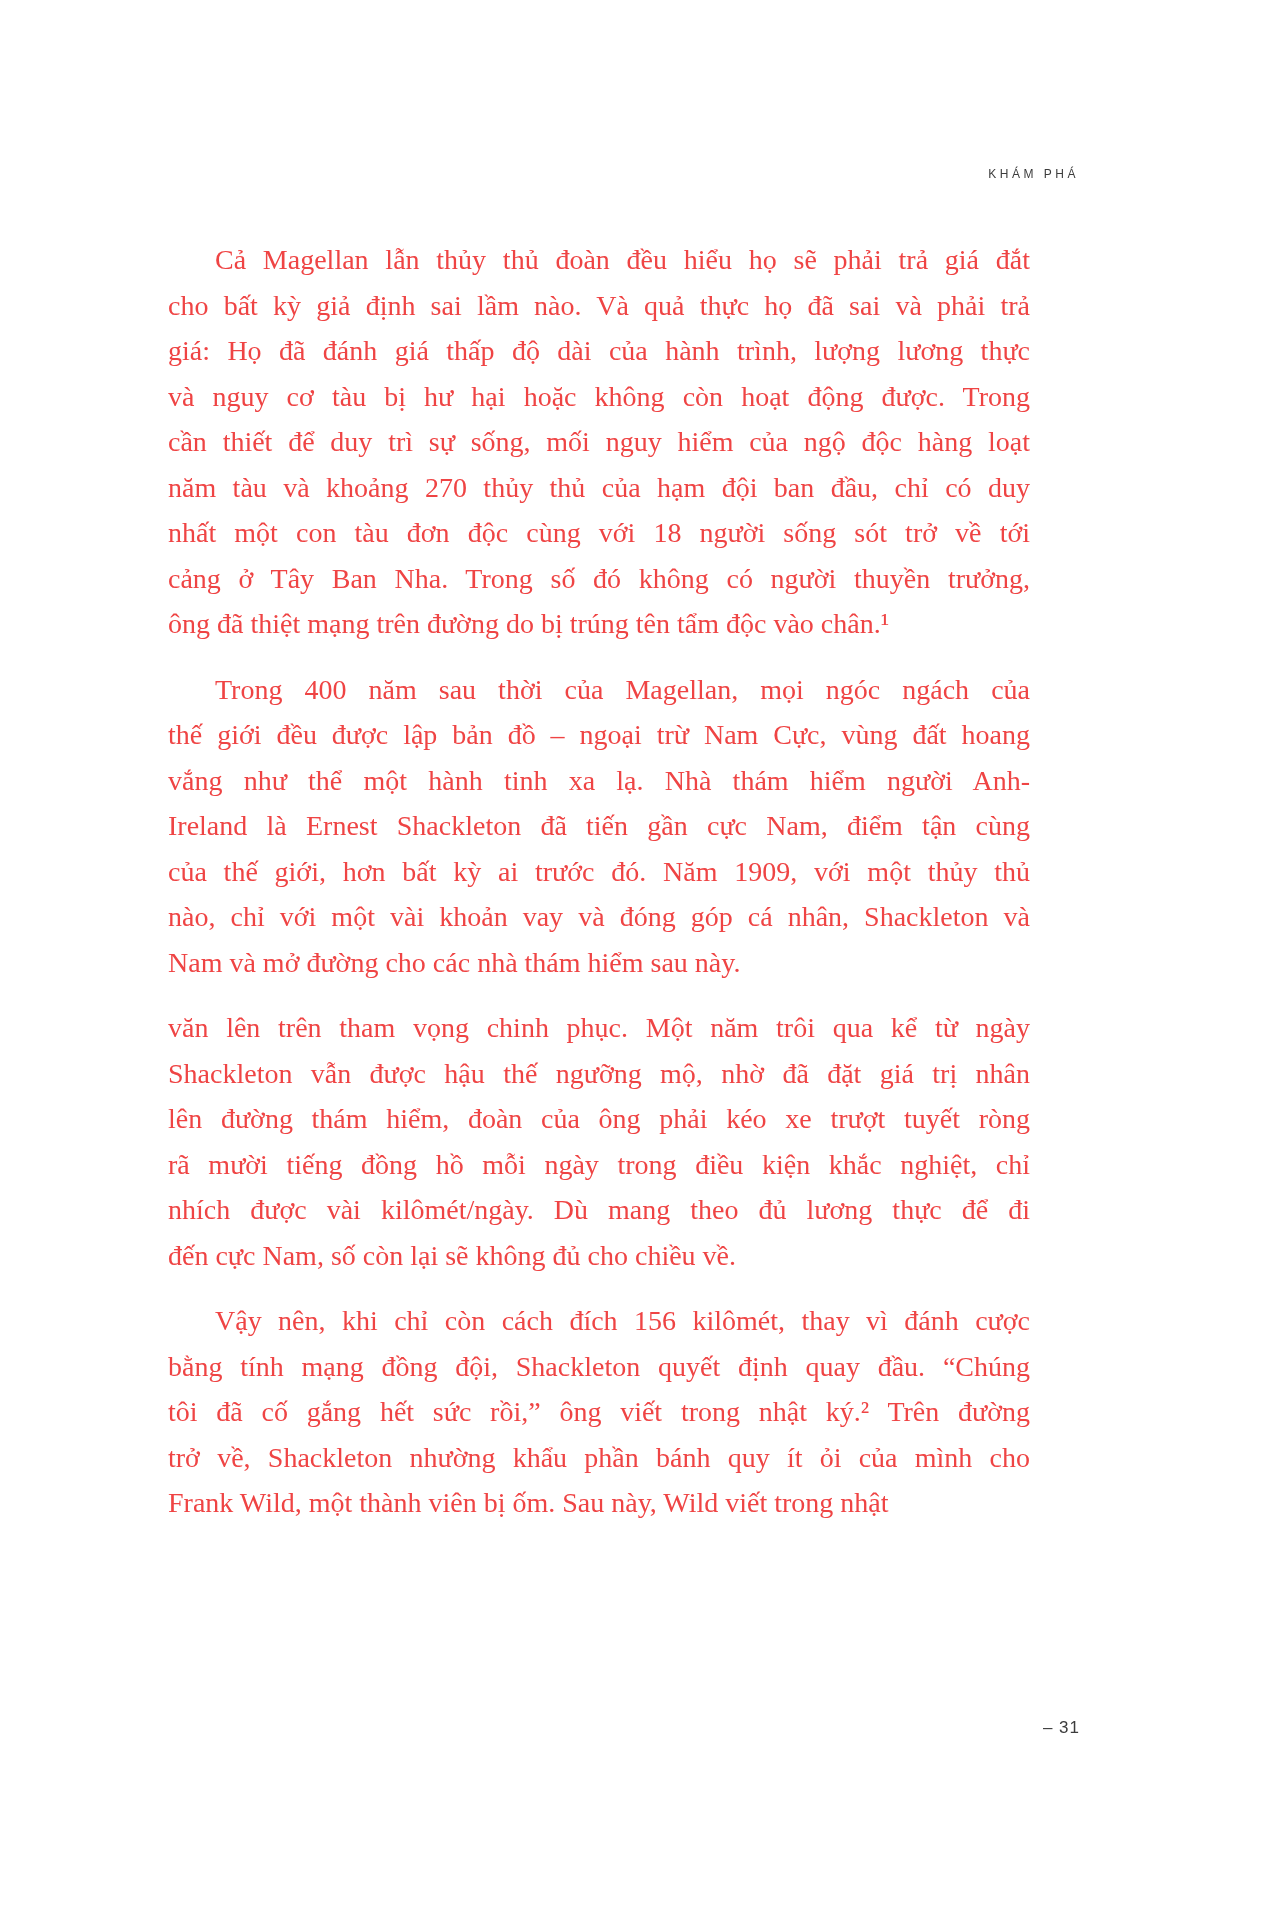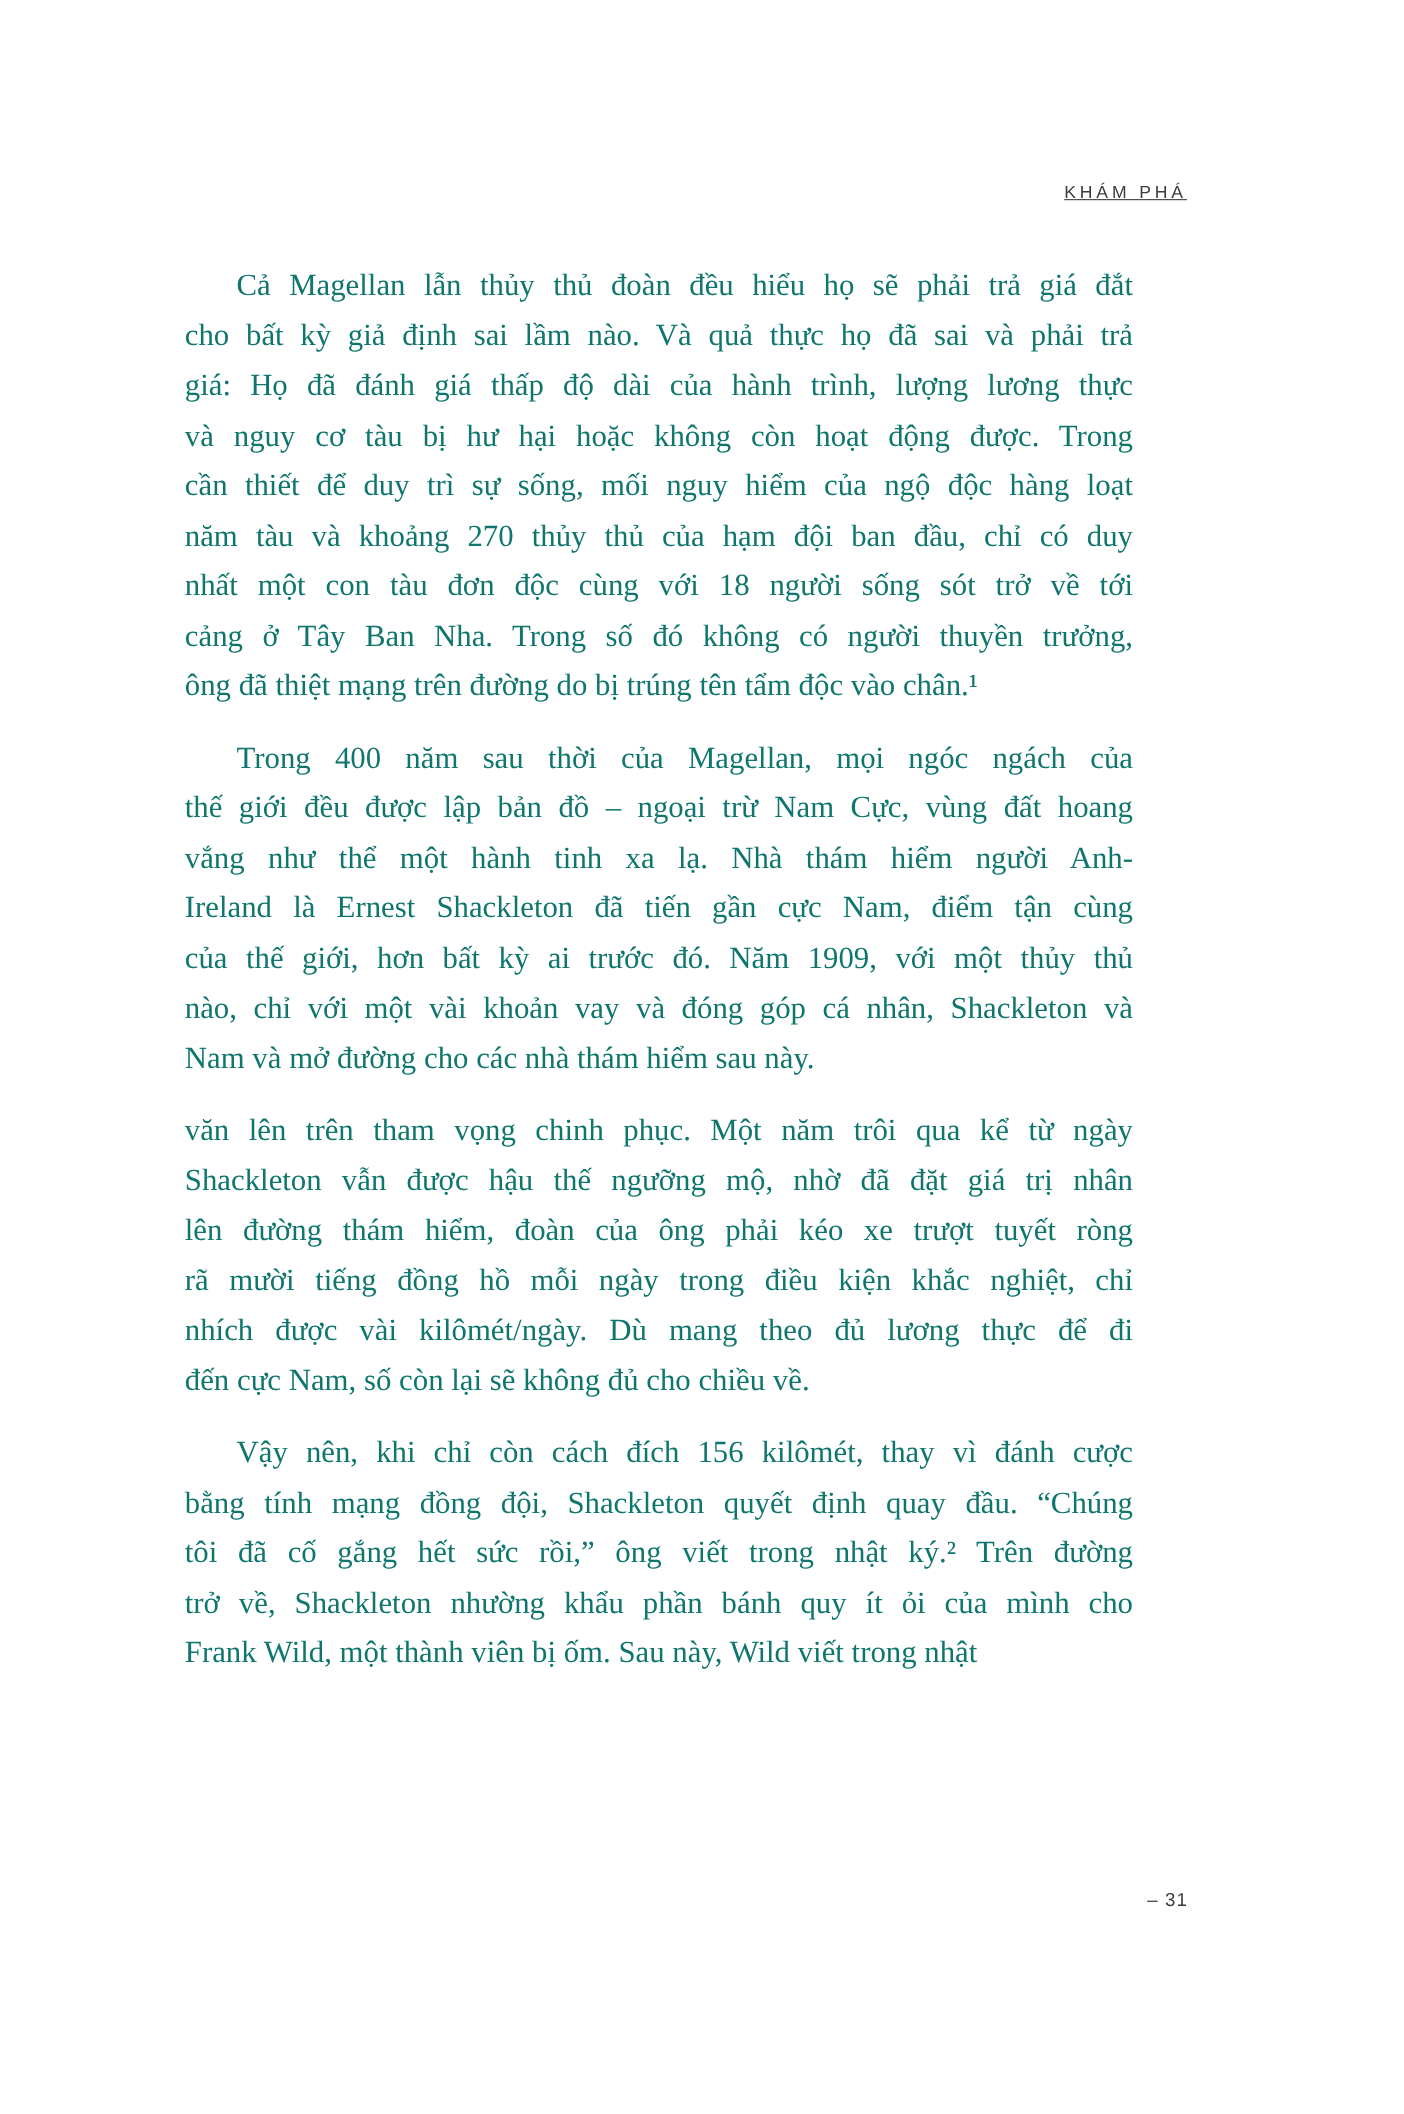--- a/index.html
+++ b/index.html
@@ -9,35 +9,34 @@
     height: 1922px;
     background: #ffffff;
     font-family: "Liberation Serif", serif;
     overflow: hidden;
   }
   .running-header {
     position: absolute;
     top: 167px;
     right: 197px;
     font-family: "Liberation Sans", sans-serif;
-    font-size: 16px;
+    font-size: 12px;
     font-weight: 400;
     letter-spacing: 3.5px;
     color: #3c3c3c;
     white-space: nowrap;
-    text-decoration: underline;
   }
   .body-text {
     position: absolute;
     left: 168px;
     top: 237px;
     width: 862px;
     font-size: 28px;
     line-height: 45.5px;
-    color: #0f766e;
+    color: #ef4444;
   }
   .paragraph { margin: 0 0 20px 0; }
   .line {
     text-align: justify;
     text-align-last: justify;
     text-justify: inter-word;
     white-space: normal;
   }
   .line.first { text-indent: 47px; }
   .line.last { text-align-last: left; }

